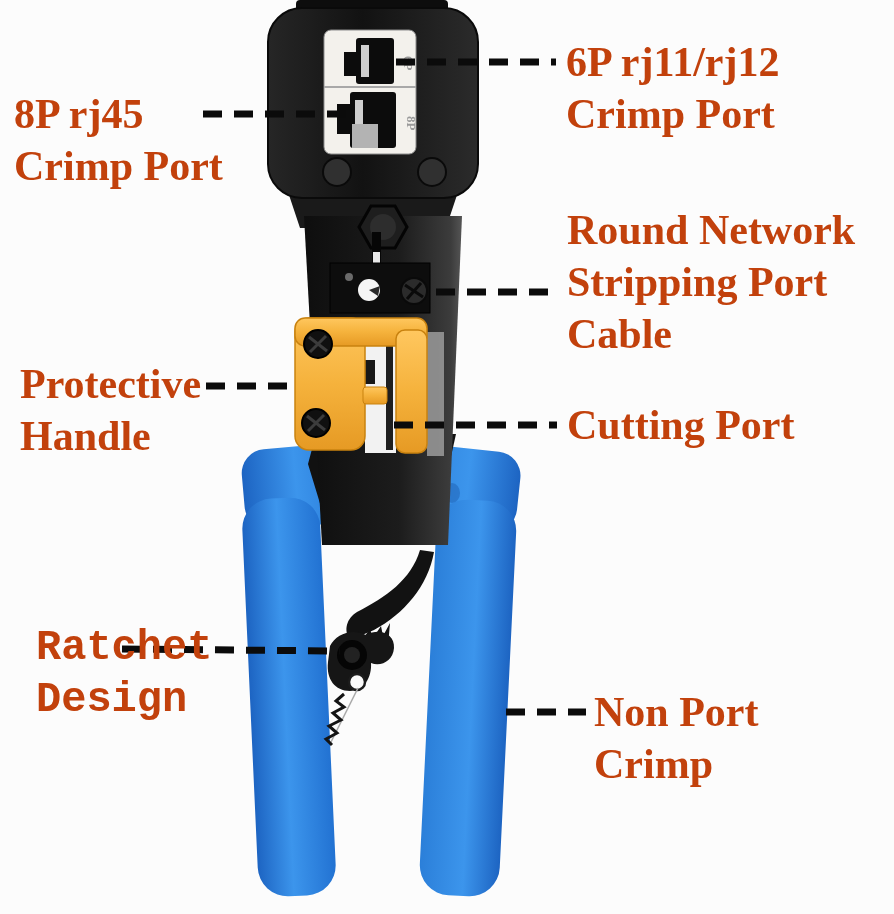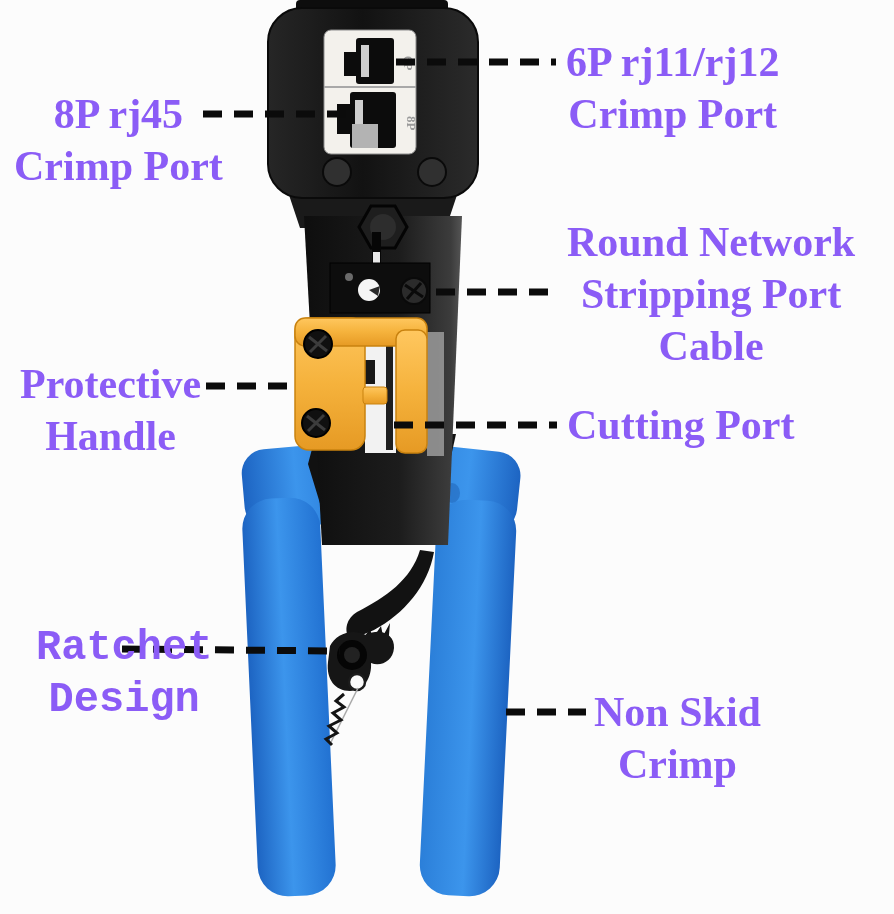--- a/index.html
+++ b/index.html
@@ -4,21 +4,21 @@
 <style>
   html,body{margin:0;padding:0;background:#ffffff;}
   .stage{
     position:relative;width:894px;height:914px;overflow:hidden;
     background:#fcfcfc;
     font-family:"Liberation Serif", "DejaVu Serif", serif;
   }
   .tool-svg{position:absolute;left:0;top:0;}
   .label{
     position:absolute;font-weight:bold;font-size:42px;line-height:52px;
-    color:#8b5cf6;white-space:nowrap;text-align:center;
+    color:#c2410c;white-space:nowrap;
   }
   .label div{white-space:nowrap;}
 </style>
 </head>
 <body>
 
 <div class="stage">
 
   <svg class="tool-svg" width="894" height="914" viewBox="0 0 894 914">
     <defs>
@@ -170,38 +170,38 @@
   <div class="label" style="left:566px;top:36px;">
     <div>6P rj11/rj12</div>
     <div>Crimp Port</div>
   </div>
 
   <div class="label" style="left:14px;top:88px;">
     <div>8P rj45</div>
     <div>Crimp Port</div>
   </div>
 
-  <div class="label" style="left:567px;top:216px;">
+  <div class="label" style="left:567px;top:204px;">
     <div>Round Network</div>
     <div>Stripping Port</div>
     <div>Cable</div>
   </div>
 
   <div class="label" style="left:20px;top:358px;">
     <div>Protective</div>
     <div>Handle</div>
   </div>
 
   <div class="label" style="left:567px;top:399px;font-family:Liberation Serif, serif;">
     <div>Cutting Port</div>
   </div>
 
   <div class="label" style="left:36px;top:622px;font-family:Liberation Mono, monospace;">
     <div>Ratchet</div>
     <div>Design</div>
   </div>
 
   <div class="label" style="left:594px;top:686px;">
-    <div>Non Skid</div>
+    <div>Non Port</div>
     <div>Crimp</div>
   </div>
 
 </div>
 
 </body></html>

